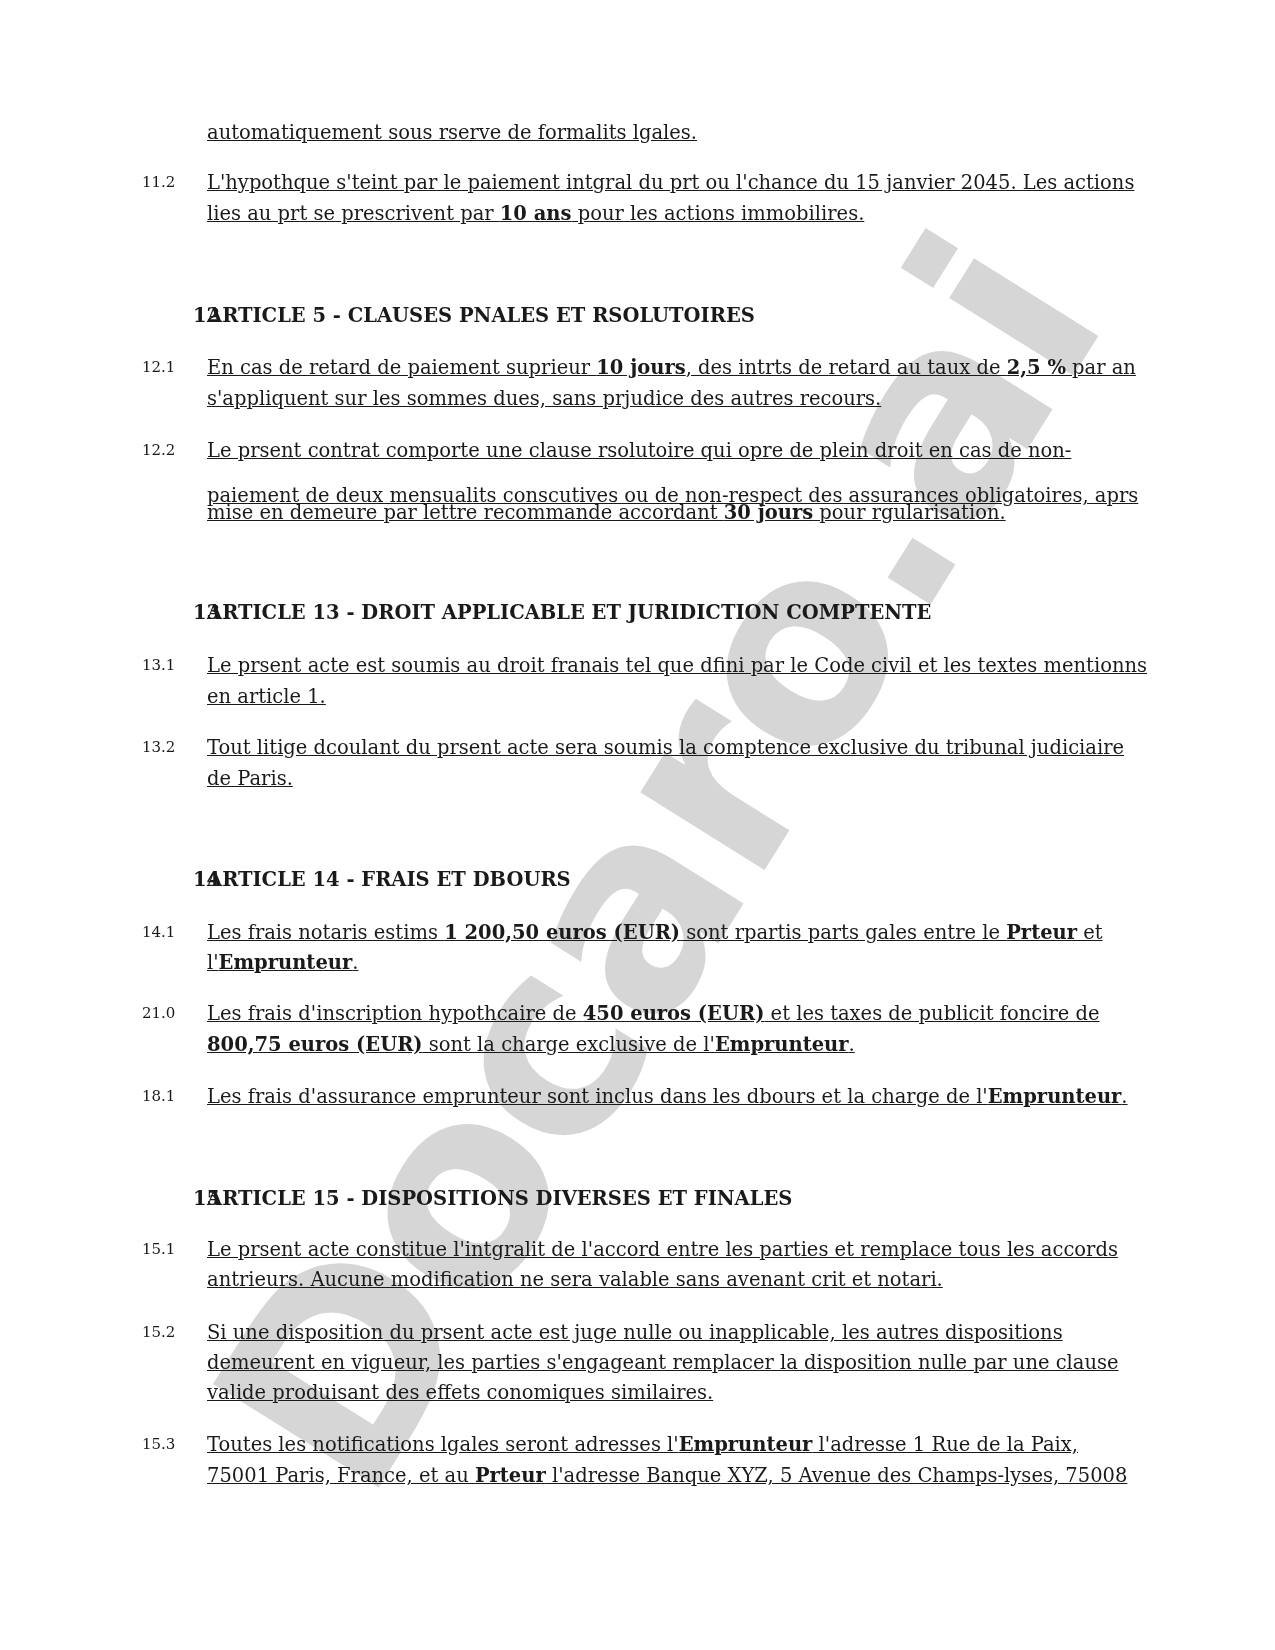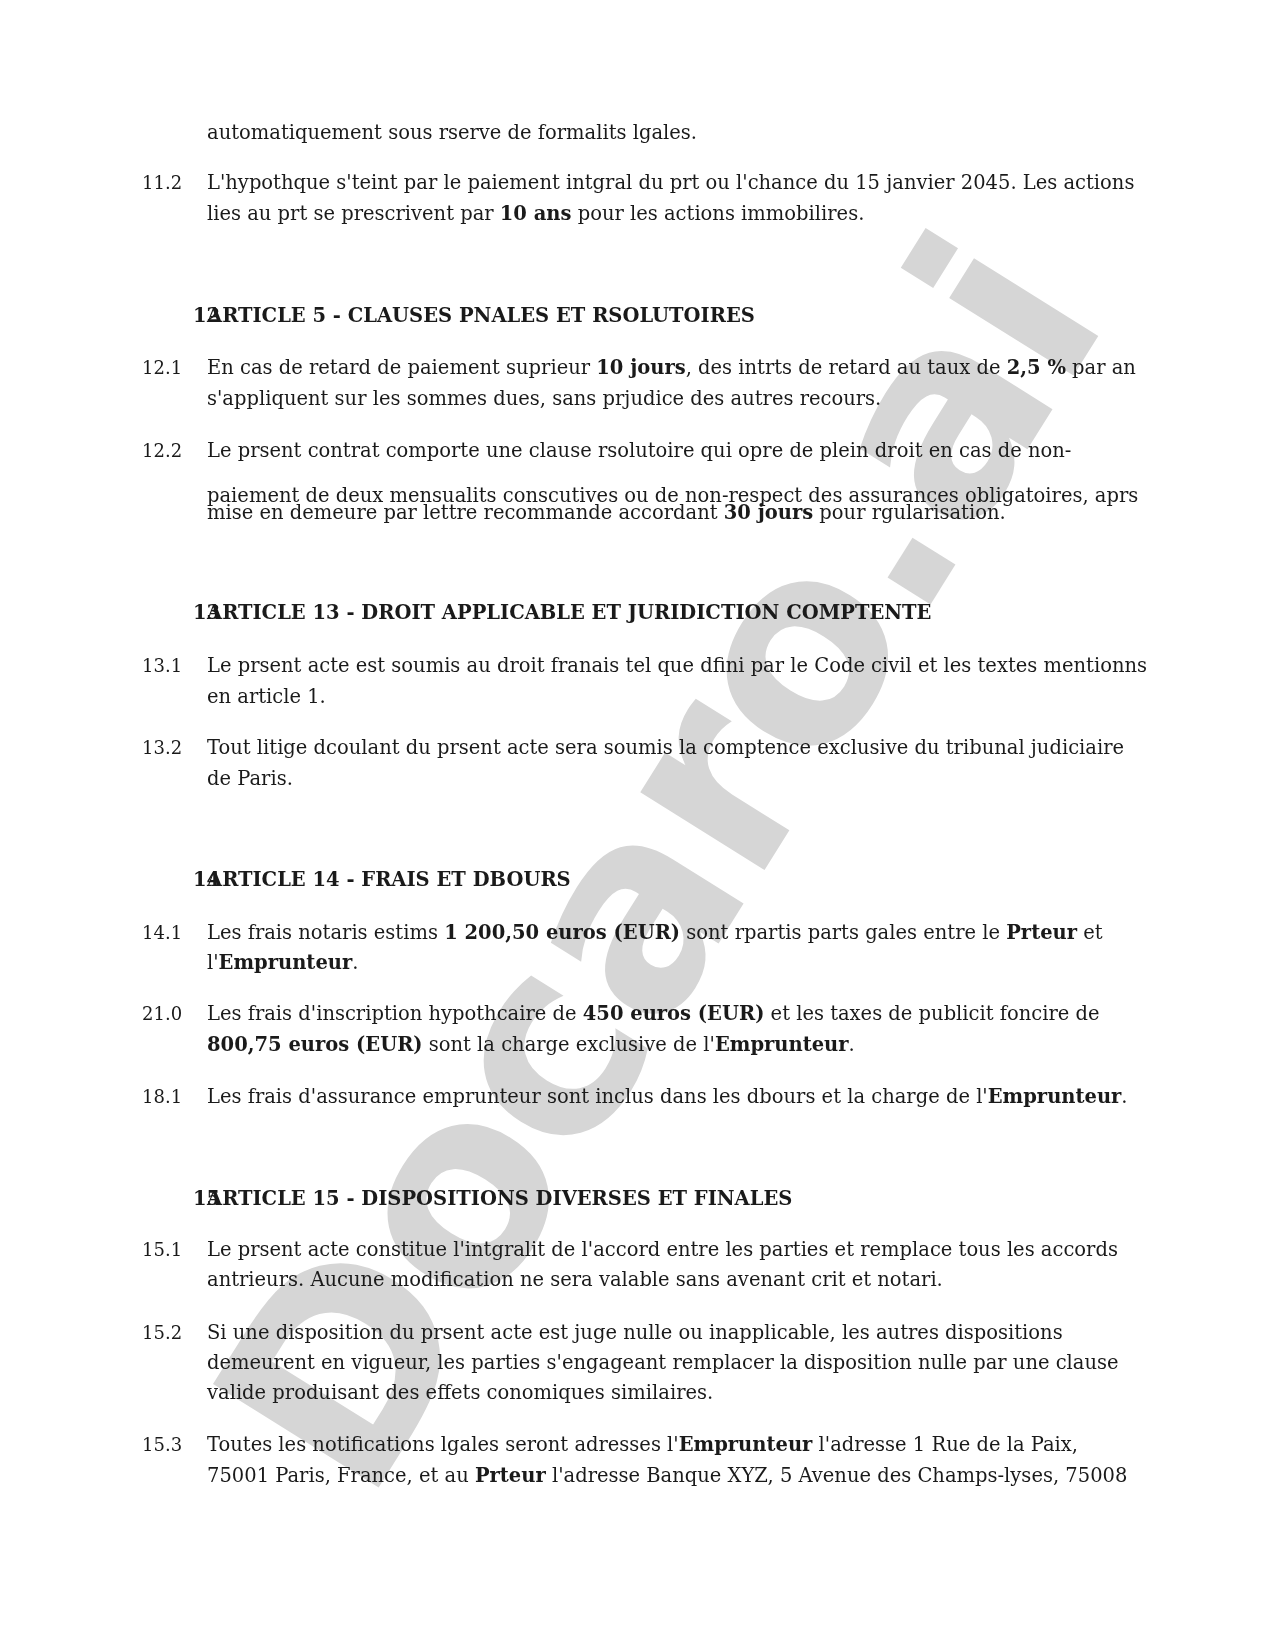--- a/index.html
+++ b/index.html
@@ -5,22 +5,22 @@
     html, body { margin: 0; padding: 0; background: #ffffff; }
     body { width: 1275px; height: 1650px; position: relative; overflow: hidden;
       font-family: "DejaVu Serif", "Liberation Serif", serif; color: #1a1a1a; }
     .page { position: absolute; left: 0; top: 0; width: 1275px; height: 1650px; }
     .watermark { position: absolute; left: 50%; top: 50%; pointer-events: none;
       transform: translate(-50%, -50%) rotate(-58deg);
       font-family: "DejaVu Sans", "Liberation Sans", sans-serif; font-weight: bold;
       font-size: 268px; color: #d6d6d6; white-space: nowrap; letter-spacing: -4px;
       margin-top: 40px; margin-left: 20px; z-index: 0; }
     .line { position: absolute; left: 207px; font-size: 19.5px; line-height: 31px;
-      white-space: nowrap; z-index: 1; }
-    .num { position: absolute; left: 142px; font-size: 18px; line-height: 31px; z-index: 1; }
+      white-space: nowrap; z-index: 1; text-decoration: underline; }
+    .num { position: absolute; left: 142px; font-size: 15px; line-height: 31px; z-index: 1; }
     .hnum { position: absolute; left: 157px; font-size: 19.5px; line-height: 31px; font-weight: bold; z-index: 1; margin-left: 36px; }
     .heading { position: absolute; left: 207px; font-size: 19.5px; line-height: 31px; font-weight: bold;
       white-space: nowrap; z-index: 1; }
     b { font-weight: bold; }
   </style>
 </head>
 <body>
 
 <div class="page">
 

